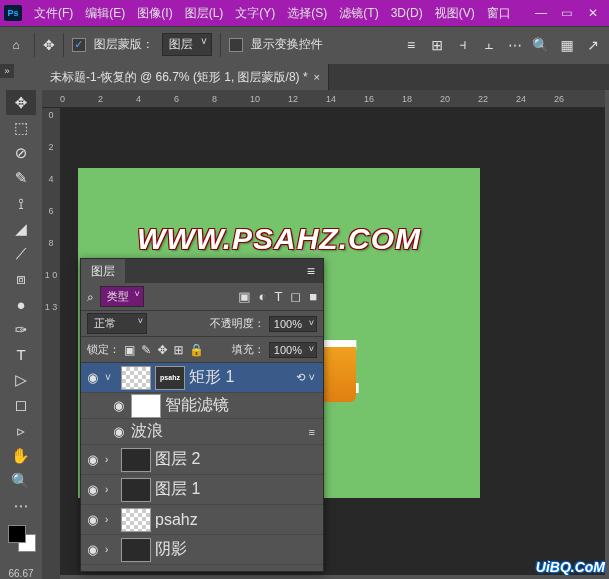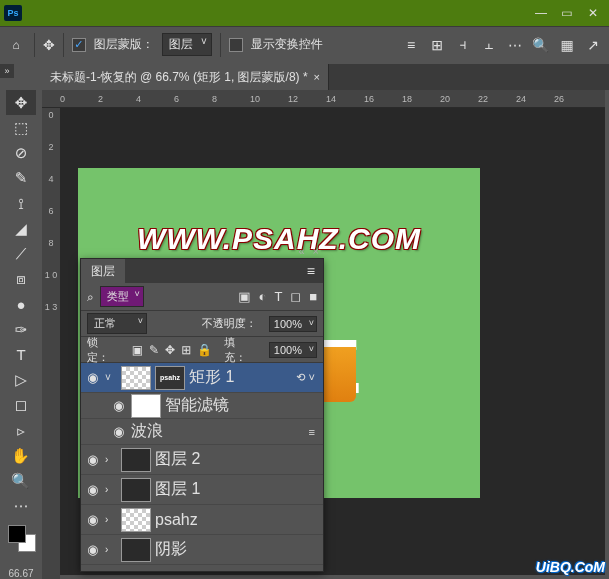--- a/index.html
+++ b/index.html
@@ -1,17 +1,17 @@
 <!DOCTYPE html>
 <html><head>
 <meta charset="utf-8">
 <style>
 * { box-sizing: border-box; margin: 0; padding: 0; }
 body { width: 609px; height: 579px; background: #535353; font-family: "Microsoft YaHei", sans-serif; font-size: 12px; color: #e0e0e0; overflow: hidden; position: relative; }
-.titlebar { height: 26px; background: #4d7c0f; display: flex; align-items: center; padding: 0 4px; }
+.titlebar { height: 26px; background: #a21caf; display: flex; align-items: center; padding: 0 4px; }
 .ps-logo { width: 18px; height: 16px; background: #001e36; color: #31a8ff; font-size: 9px; font-weight: bold; display: flex; align-items: center; justify-content: center; border-radius: 2px; margin-right: 6px; }
 .menu-item { padding: 3px 6px; font-size: 12px; cursor: default; }
 .win-controls { margin-left: auto; display: flex; gap: 2px; }
 .win-btn { width: 24px; height: 18px; display: flex; align-items: center; justify-content: center; font-size: 12px; }
 .options-bar { height: 36px; background: #535353; border-top: 1px solid #3a3a3a; display: flex; align-items: center; padding: 0 6px; gap: 8px; }
 .home-icon { width: 20px; height: 20px; display: flex; align-items: center; justify-content: center; }
 .move-icon-small { font-size: 14px; }
 .sep { width: 1px; height: 24px; background: #3a3a3a; }
 .checkbox { width: 14px; height: 14px; border: 1px solid #888; display: inline-flex; align-items: center; justify-content: center; background: #3a3a3a; }
 .checkbox.checked::after { content: "✓"; color: #4aa8ff; font-size: 11px; }
@@ -43,21 +43,21 @@
 .panel { position: absolute; left: 80px; top: 258px; width: 244px; height: 314px; background: #535353; border: 1px solid #2a2a2a; box-shadow: 0 2px 8px rgba(0,0,0,0.5); z-index: 10; }
 .panel-tabbar { height: 24px; background: #3a3a3a; display: flex; align-items: center; position: relative; }
 .panel-grip { position: absolute; right: 4px; top: -14px; display: flex; gap: 8px; font-size: 11px; color: #aaa; }
 .panel-tab { padding: 4px 10px; background: #535353; }
 .panel-menu { margin-left: auto; padding: 0 8px; font-size: 14px; }
 .filter-row { height: 28px; display: flex; align-items: center; padding: 0 6px; gap: 4px; border-bottom: 1px solid #3a3a3a; }
 .search-ic { font-size: 12px; margin-right: 2px; }
 .filter-dd { background: #701a75; border: 1px solid #2a2a2a; padding: 2px 14px 2px 6px; font-size: 11px; position: relative; }
 .filter-dd::after { content: "˅"; position: absolute; right: 3px; font-size: 9px; }
 .filter-icons { margin-left: auto; display: flex; gap: 8px; font-size: 13px; }
-.blend-row, .lock-row { height: 26px; display: flex; align-items: center; padding: 0 6px; gap: 12px; border-bottom: 1px solid #3a3a3a; font-size: 11px; }
+.blend-row, .lock-row { height: 26px; display: flex; align-items: center; padding: 0 6px; gap: 4px; border-bottom: 1px solid #3a3a3a; font-size: 11px; }
 .blend-dd { background: #3a3a3a; border: 1px solid #2a2a2a; padding: 2px 30px 2px 6px; position: relative; }
 .blend-dd::after { content: "˅"; position: absolute; right: 3px; font-size: 9px; }
 .pct { background: #3a3a3a; border: 1px solid #2a2a2a; padding: 1px 14px 1px 4px; position: relative; font-size: 11px; }
 .pct::after { content: "˅"; position: absolute; right: 2px; font-size: 9px; }
 .lock-icons { display: flex; gap: 6px; font-size: 12px; }
 .layers-list { overflow: hidden; }
 .layer-row { display: flex; align-items: center; height: 30px; padding: 0 4px; gap: 4px; border-bottom: 1px solid #474747; }
 .layer-row.selected { background: #3a5a8a; }
 .layer-row.sub { padding-left: 30px; height: 26px; }
 .eye { width: 16px; text-align: center; font-size: 13px; }
@@ -69,20 +69,21 @@
 .thumb.psahz { background:#333; color:#fff; font-size:7px; display:flex; align-items:center; justify-content:center; font-weight:bold;}
 .layer-name { font-size: 16px; }
 .link-ic { margin-left: auto; font-size: 11px; padding-right: 4px; }
 .watermark { position: absolute; right: 4px; bottom: 4px; font-size: 14px; font-weight: bold; color: #fff; font-style: italic; text-shadow: 0 0 3px #06c, 1px 1px 0 #06c, -1px -1px 0 #06c; z-index: 20; }
 </style>
 </head>
 <body>
 
 <div class="titlebar">
   <div class="ps-logo">Ps</div>
+  <div id="menu-holder"><span class="menu-item">文件(F)</span><span class="menu-item">编辑(E)</span><span class="menu-item">图像(I)</span><span class="menu-item">图层(L)</span><span class="menu-item">文字(Y)</span><span class="menu-item">选择(S)</span><span class="menu-item">滤镜(T)</span><span class="menu-item">3D(D)</span><span class="menu-item">视图(V)</span><span class="menu-item">窗口</span></div>
   <div class="win-controls">
     <div class="win-btn">—</div>
     <div class="win-btn">▭</div>
     <div class="win-btn">✕</div>
   </div>
 </div>
 
 <div class="options-bar">
   <div class="home-icon">⌂</div>
   <div class="sep"></div>

